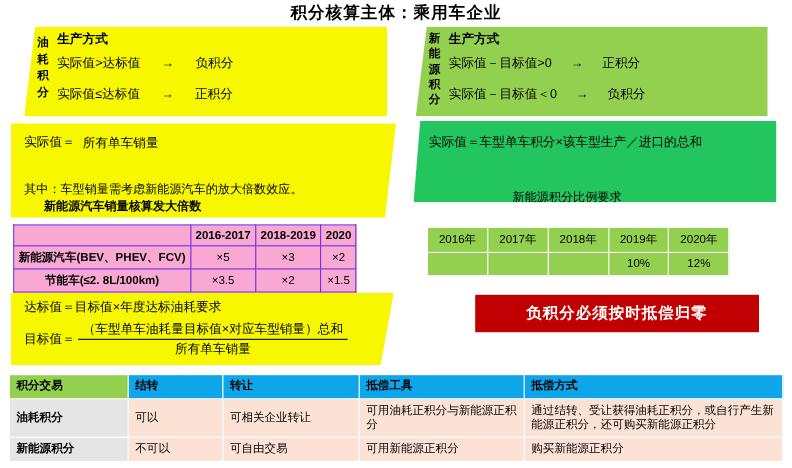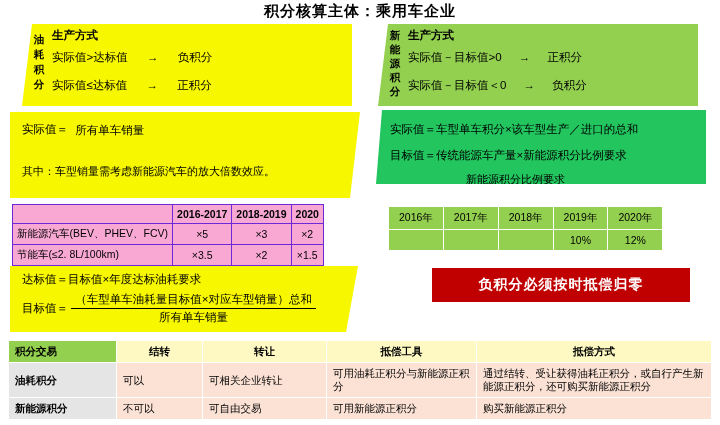--- a/index.html
+++ b/index.html
@@ -73,21 +73,21 @@
   .mtable {
     left:12px; top:204px; font-size:10.5px;
   }
   .mtable td {
     border:1px solid #6d28d9;
     background:#f9a8d4;
     padding:3px 4px;
     text-align:center;
     white-space:nowrap;
   }
-  .mtable td.lbl { text-align:left; font-weight:normal; }
+  .mtable td.lbl { text-align:center; font-weight:bold; }
   .mtable tr.hdr td { font-weight:bold; }
 
   
   .gtable { left:388px; top:206px; font-size:10.5px; }
   .gtable td {
     border:1px solid #ffffff;
     background:#93d050;
     padding:4px 10px;
     text-align:center;
     white-space:nowrap;
@@ -121,21 +121,21 @@
   }
   .btable td {
     border:1px solid #ffffff;
     padding:4px 6px;
     vertical-align:middle;
     line-height:13px;
   }
   .btable td.c1 { background:#e5e5e5; font-weight:bold; width:108px; }
   .btable td.cell { background:#fbe2d5; }
   .btable tr.hdr td { font-weight:bold; background:#93d050; }
-  .btable tr.hdr td.h { background:#fef9c3; text-align:center; }
+  .btable tr.hdr td.h { background:#0ea5e9; text-align:left; }
 </style>
 </head>
 <body>
 
 <div class="abs title">积分核算主体：乘用车企业</div>
 
 <div class="abs panel-fuel">
   <div class="vlabel">
       <div>油</div>
       <div>耗</div>
@@ -177,25 +177,25 @@
 </div>
 
 <div class="abs yel-formula">
   <div class="f-line1">
     <span>实际值＝</span>
     <span class="frac">
       <span class="den" style="display:block;">所有单车销量</span>
     </span>
   </div>
   <div class="f-note1">其中：车型销量需考虑新能源汽车的放大倍数效应。</div>
+  <div class="f-note2">新能源汽车销量核算发大倍数</div>
 </div>
 
 <div class="abs grn-formula">
   <div class="g-line" style="top:12px;">实际值＝车型单车积分×该车型生产／进口的总和</div>
-  <div class="g-line" style="top:38px;">目标值＝传统能源车产量×新能源积分比例要求</div>
   <div class="g-note">新能源积分比例要求</div>
 </div>
 
 <table class="abs mtable">
   <tbody>
       <tr class="hdr">
     <td></td>
     <td>2016-2017</td>
     <td>2018-2019</td>
     <td>2020</td>

